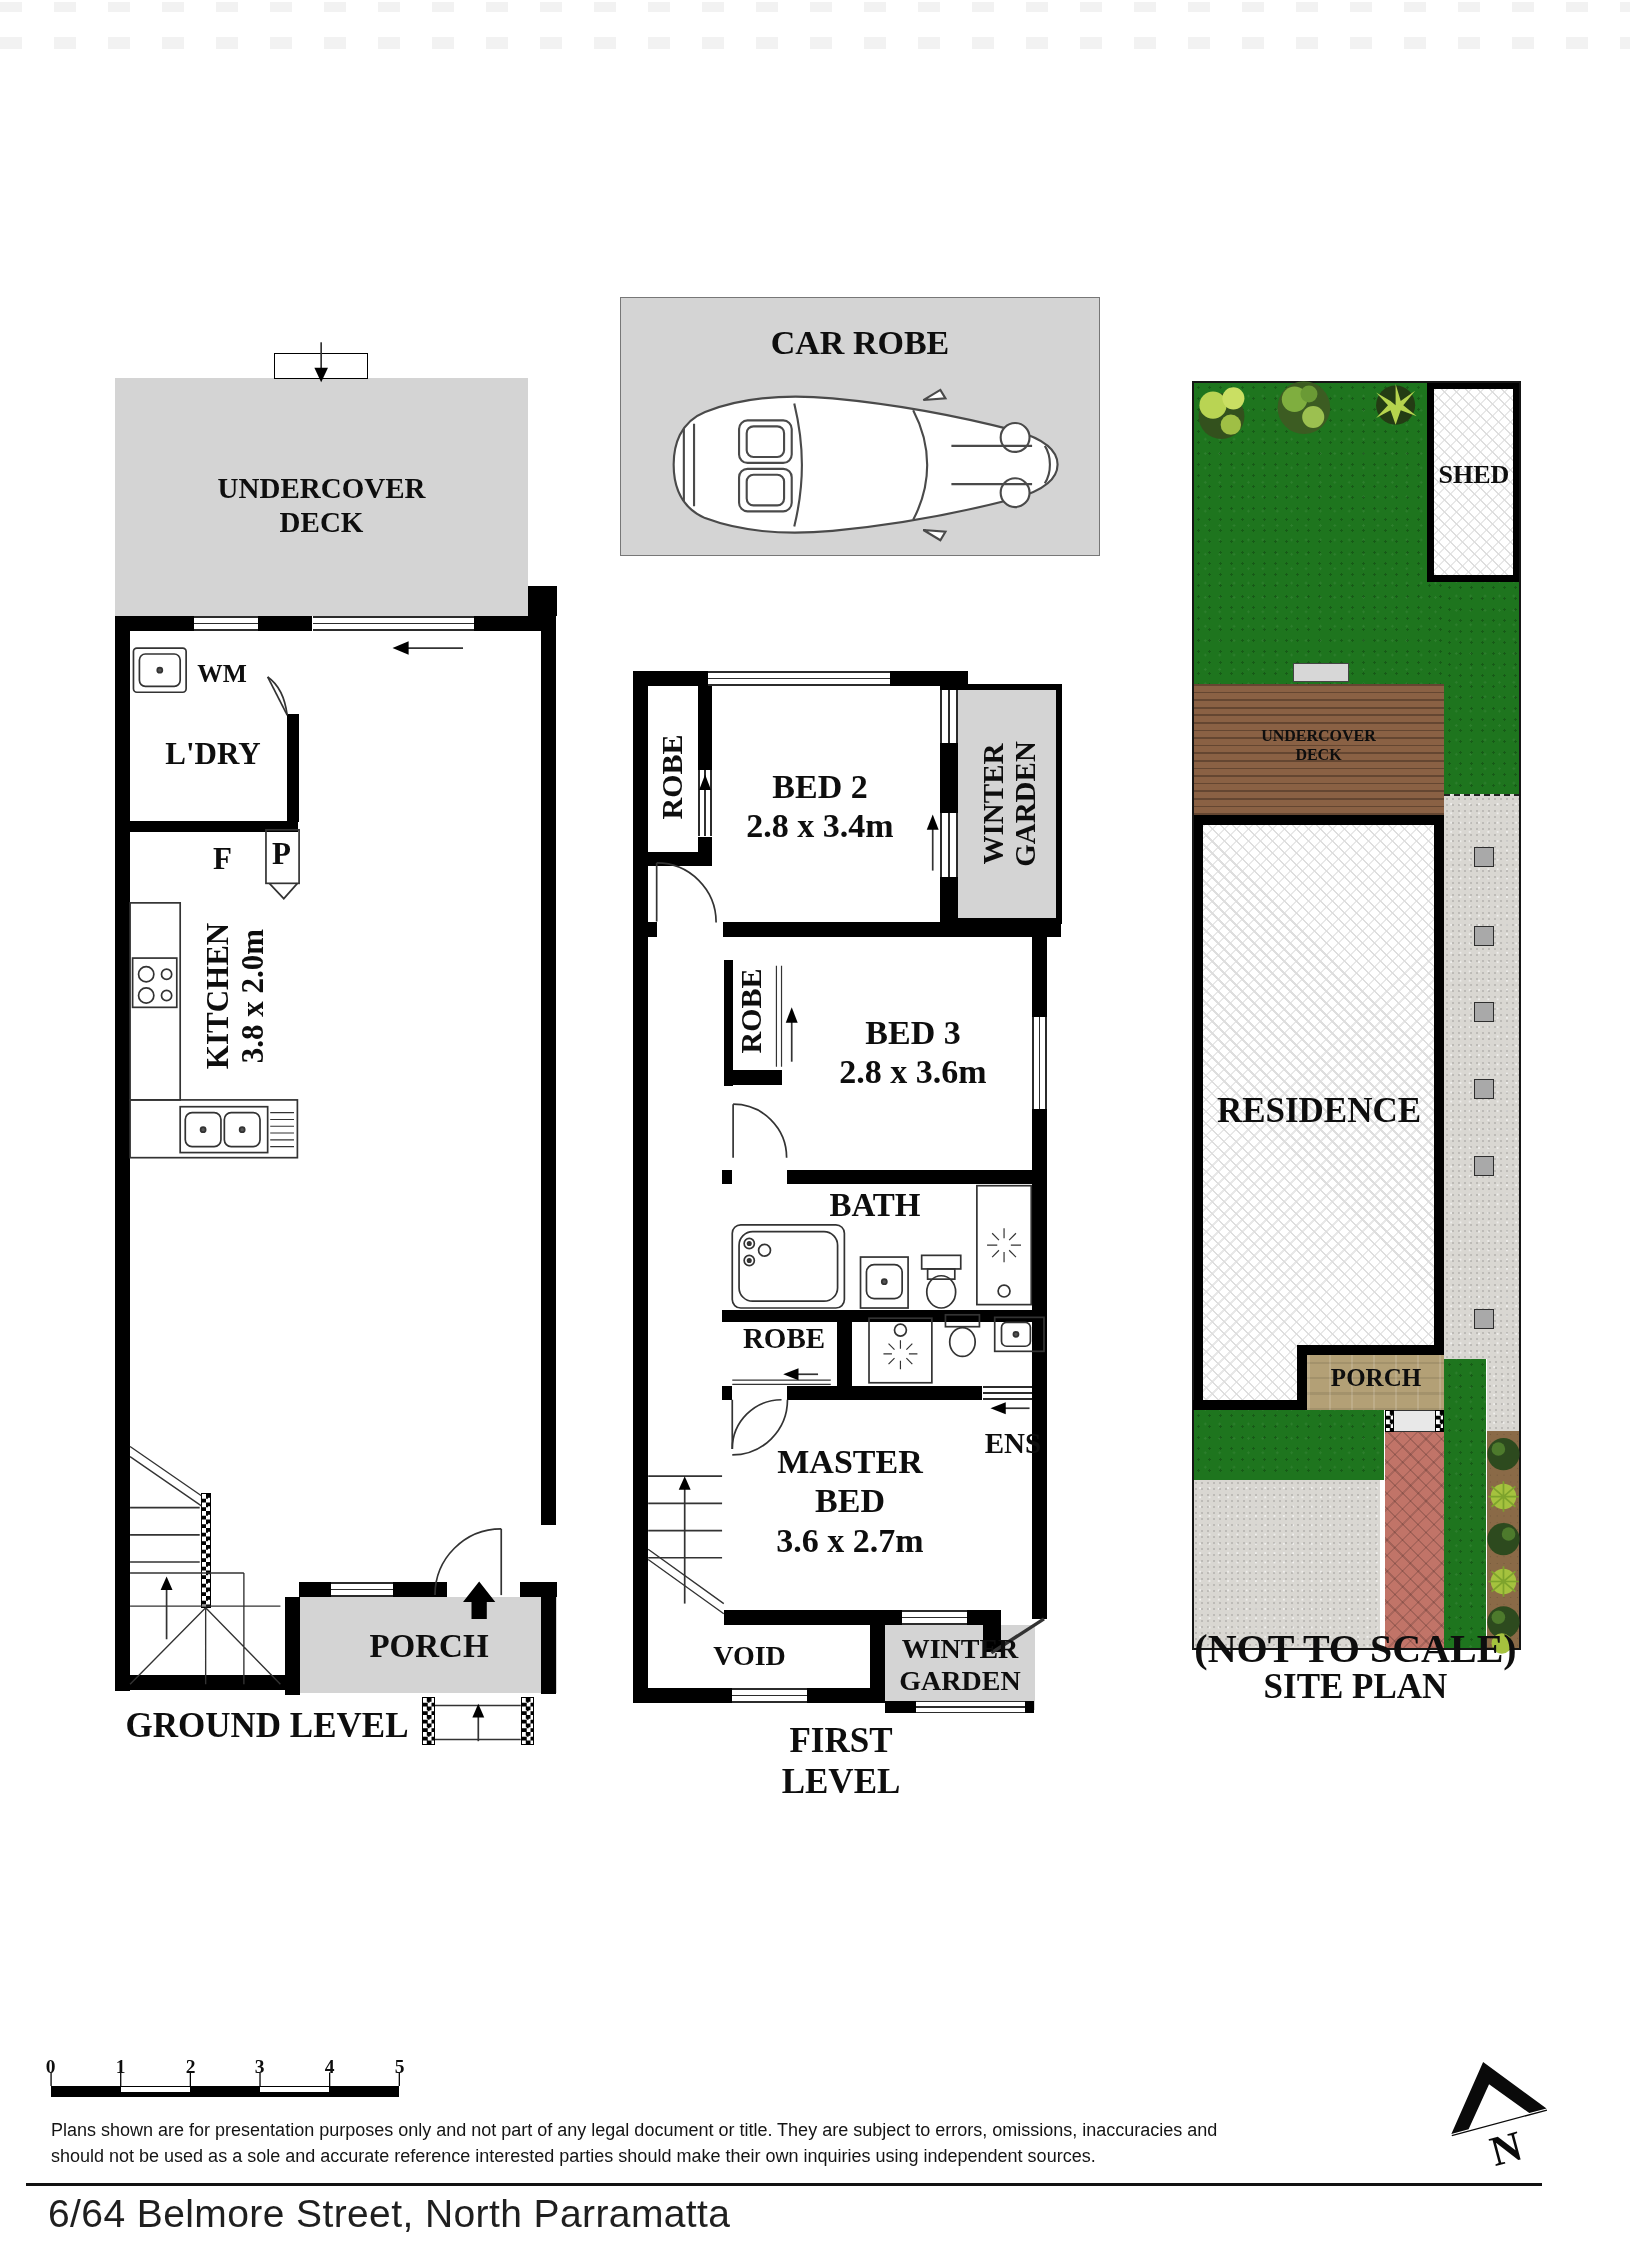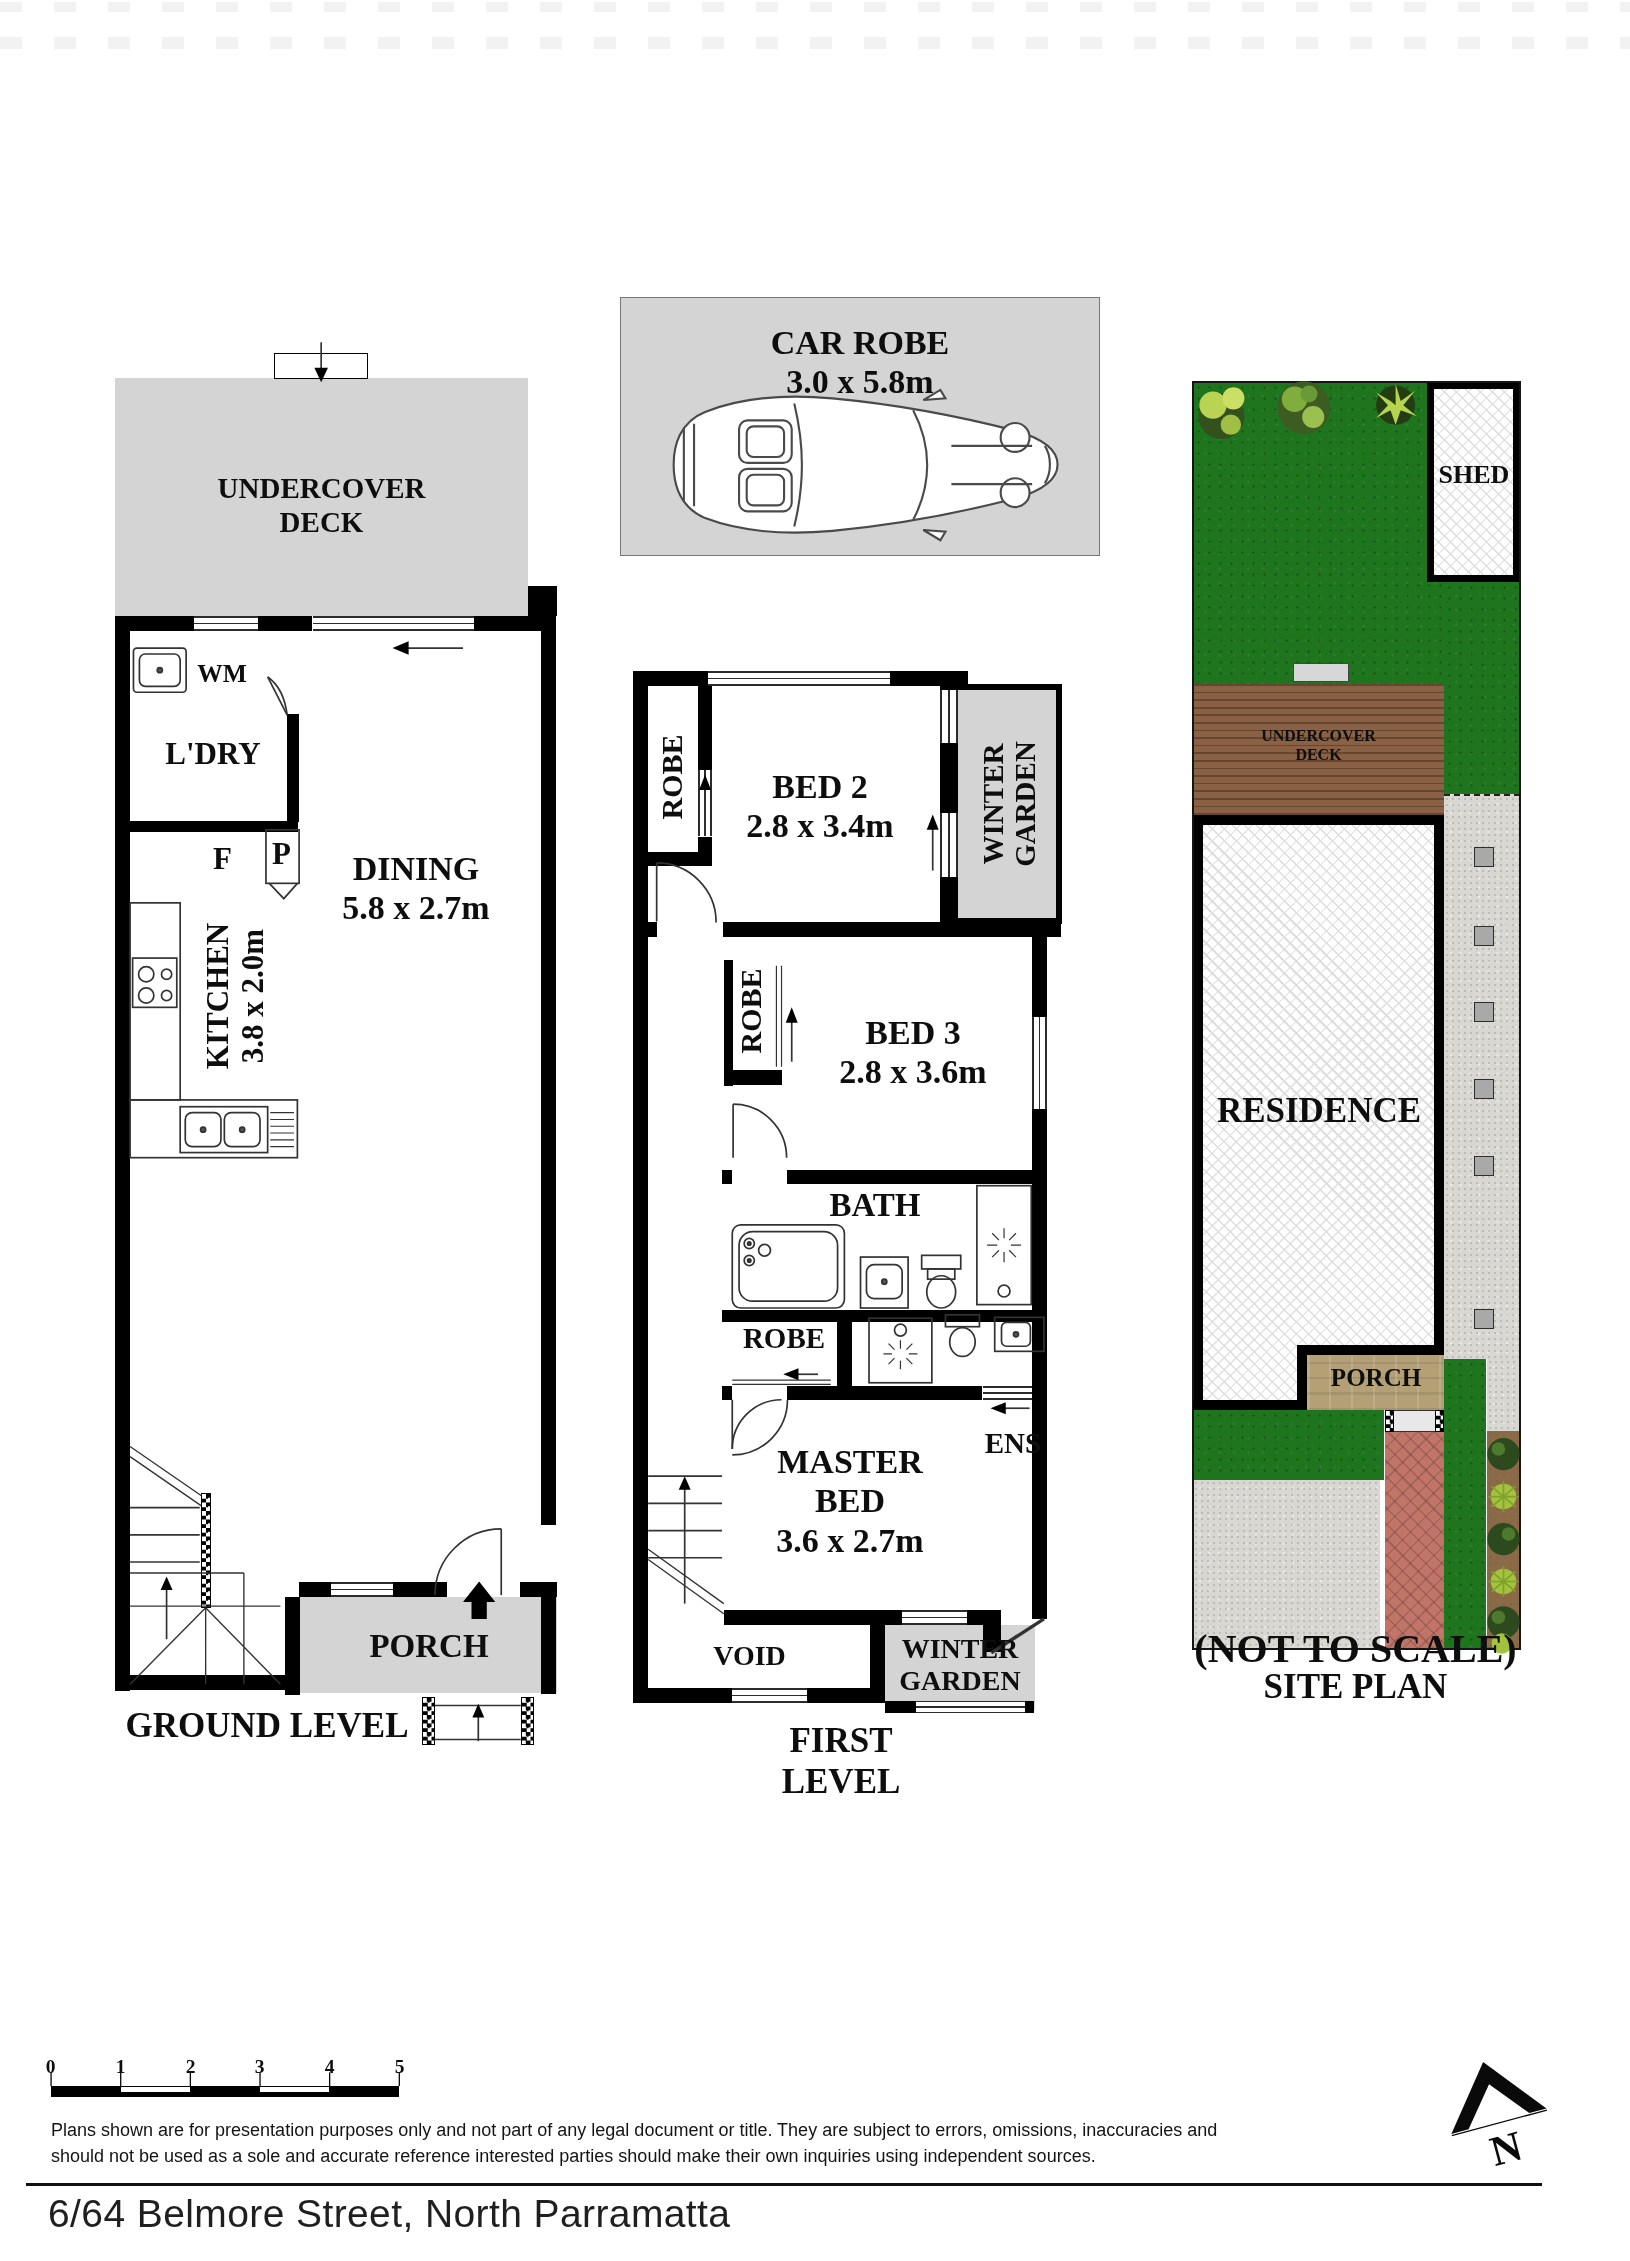--- a/index.html
+++ b/index.html
@@ -46,21 +46,20 @@
 </head>
 <body>
 
 <div class="page">
 
   <div class="wmstrip" style="top:1.7px;height:10.2px"></div>
   <div class="wmstrip" style="top:37px;height:12px"></div>
 
   <div class="zone gray" style="left:620px;top:297px;width:480px;height:259px;border:1.7px solid #777"></div>
   <div class="lbl" style="left:620px;top:323px;width:480px;font-size:34px">CAR ROBE</div>
-  <div class="lbl" style="left:620px;top:362px;width:480px;font-size:34px">3.0 x 5.8m</div>
 
   <div class="zone gray" style="left:115px;top:378px;width:413px;height:238px"></div>
   <div class="abs" style="left:274px;top:353px;width:94px;height:25.5px;background:#fff;border:1.7px solid #000;z-index:2"></div>
   <div class="lbl" style="left:194px;top:472px;width:255px;font-size:29px">UNDERCOVER DECK</div>
 
   <div class="wall" style="left:115px;top:616px;width:15.3px;height:1075px"></div>
   <div class="wall" style="left:115px;top:616px;width:79px;height:15.3px"></div>
   <div class="wall" style="left:257px;top:616px;width:55px;height:15.3px"></div>
   <div class="wall" style="left:473px;top:616px;width:83px;height:15.3px"></div>
   <div class="wall" style="left:528px;top:586px;width:29px;height:30px"></div>
@@ -83,24 +82,20 @@
   <div class="checker" style="left:422px;top:1697px;width:12.7px;height:48px"></div>
   <div class="checker" style="left:521px;top:1697px;width:12.7px;height:48px"></div>
 
   <div class="lbl" style="left:195px;top:659px;width:54px;font-size:25.5px">WM</div>
   <div class="lbl" style="left:130px;top:736px;width:166px;font-size:31px">L'DRY</div>
   <div class="lbl" style="left:202px;top:841px;width:41px;font-size:31px">F</div>
   <div class="lbl" style="left:263px;top:836px;width:37px;font-size:31px">P</div>
   <div class="vlabel" style="left:236px;top:996px;font-size:31px">
     <div>KITCHEN</div>
     <div>3.8 x 2.0m</div>
-  </div>
-  <div class="lbl" style="left:321px;top:849px;width:190px;font-size:34px">
-    <div>DINING</div>
-    <div>5.8 x 2.7m</div>
   </div>
   <div class="lbl" style="left:338px;top:1627px;width:182px;font-size:33px">PORCH</div>
   <div class="lbl" style="left:104px;top:1706px;width:326px;font-size:35px">GROUND LEVEL</div>
 
   <div class="zone gray" style="left:958px;top:684px;width:104px;height:240px;border:6px solid #000;border-left:none"></div>
   <div class="zone gray" style="left:885px;top:1625px;width:150px;height:85px"></div>
 
   <div class="wall" style="left:633px;top:671px;width:15.3px;height:1032px"></div>
   <div class="wall" style="left:633px;top:671px;width:75px;height:15.3px"></div>
   <div class="wall" style="left:889px;top:671px;width:79px;height:15.3px"></div>

